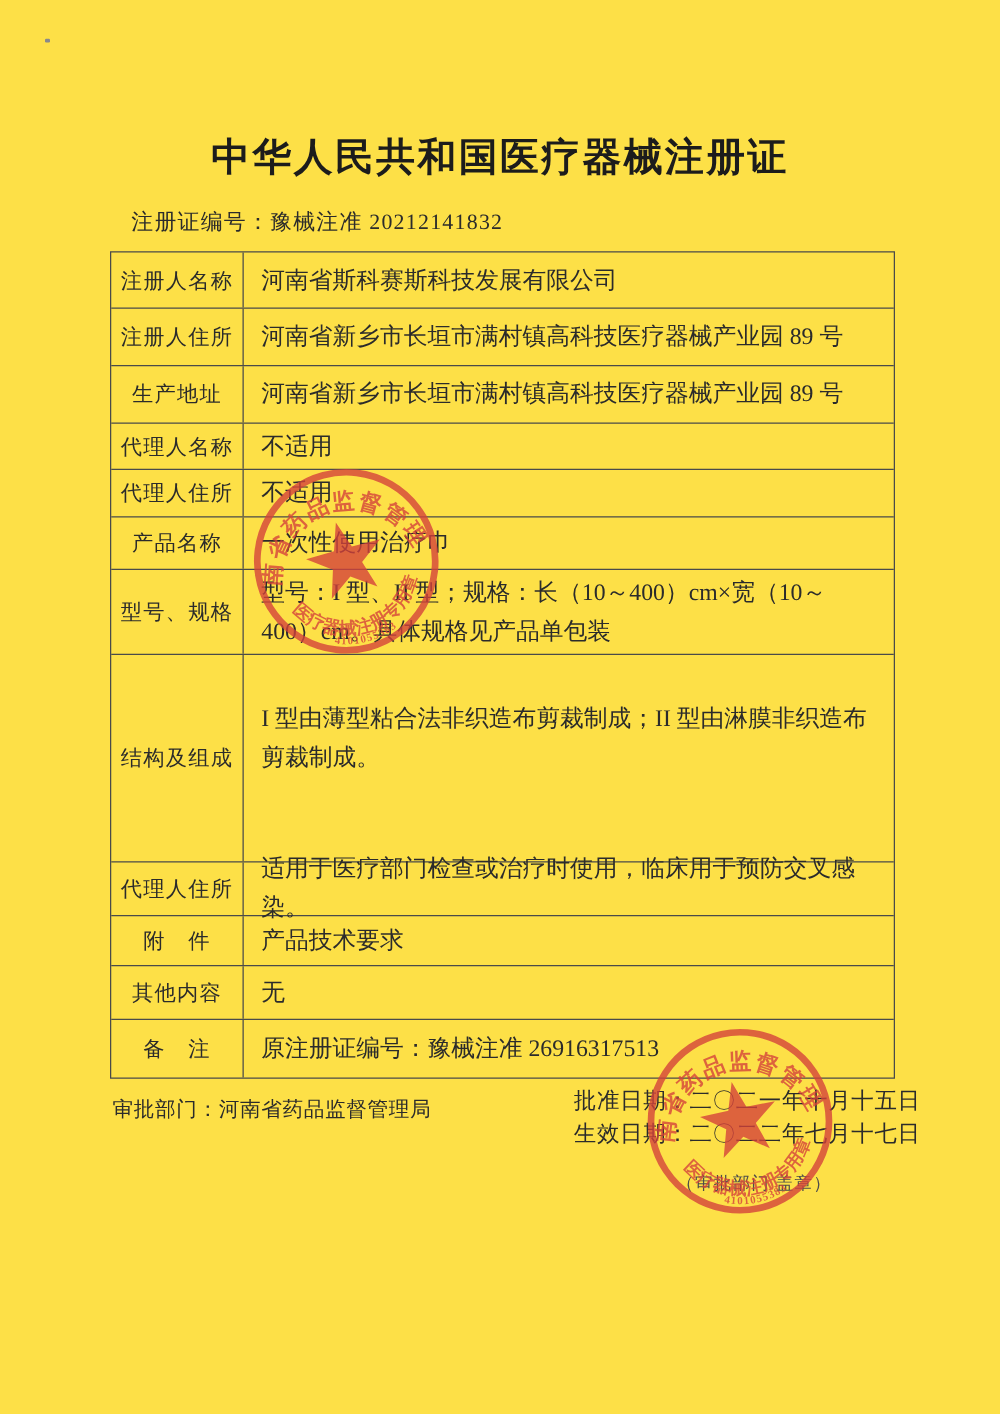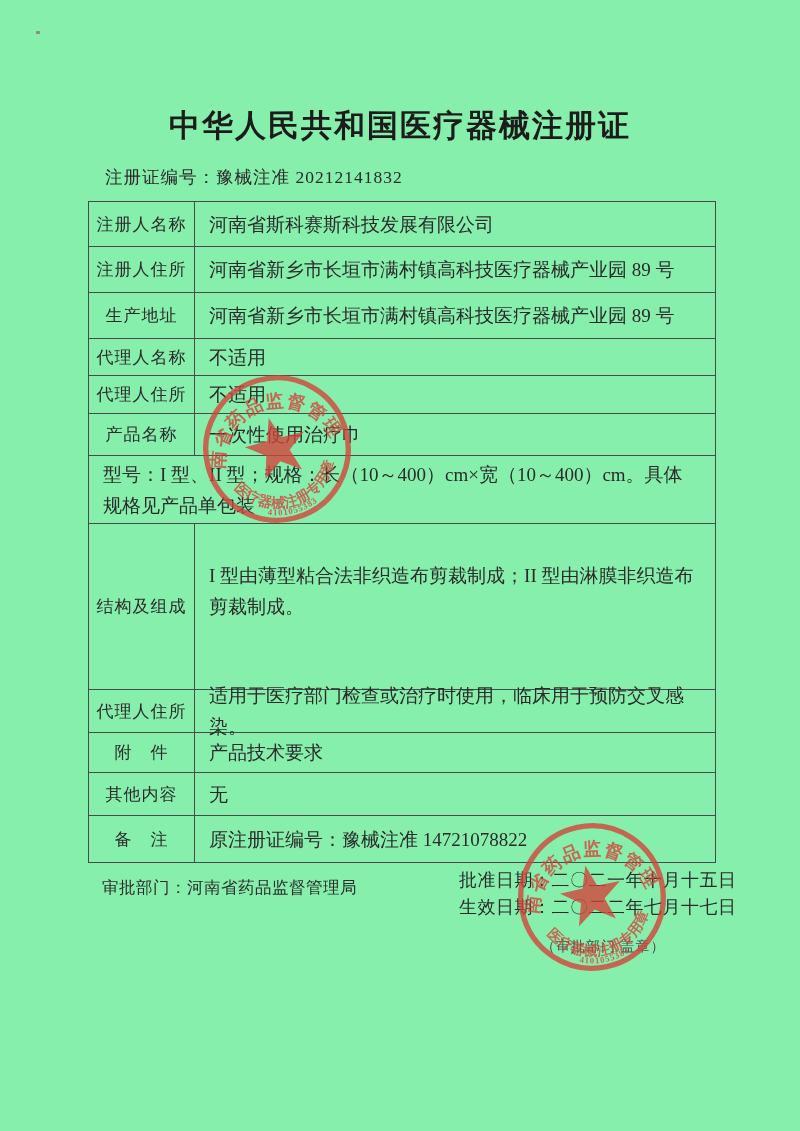--- a/index.html
+++ b/index.html
@@ -1,19 +1,19 @@
 <!DOCTYPE html>
 <html><head>
 <meta charset="utf-8">
 <style>
   html,body{margin:0;padding:0;background:#e8e8e8;}
   .page{
     position:relative;
     width:800px;height:1131px;
-    background:#86efac;
+    background:#fde047;
     margin:0 auto;
     overflow:hidden;
     font-family:"Liberation Serif","DejaVu Serif",serif;
     color:#2b2b2b;
   }
   .doc-title{
     position:absolute;top:105px;left:0;width:100%;
     text-align:center;
     font-size:31px;font-weight:700;letter-spacing:2px;
     color:#1c1c1c;
@@ -46,21 +46,21 @@
     padding:2px 14px 2px 14px;
     font-size:19px;
     line-height:31px;
     box-sizing:border-box;
   }
   .h45{height:45px;justify-content:space-between;} .h46{height:46px;} .h37{height:37px;} .h38{height:38px;}
   .h42{height:42px;} .h68{height:68px;} .h166{height:166px;} .h43{height:43px;}
   .h40{height:40px;} .h47{height:46px;}
   .vtop{align-items:flex-start;padding-top:36px;}
   .footer-approval{
-    position:absolute;top:877px;left:102px;
+    position:absolute;top:877px;left:90px;
     font-size:16.5px;letter-spacing:0.5px;
   }
   .footer-dates{
     position:absolute;top:867px;left:459px;
     font-size:18px;line-height:27px;letter-spacing:0.5px;
     z-index:2;
   }
   .seal-note{
     position:absolute;top:938px;left:541px;
     font-size:14px;letter-spacing:1px;color:#4c4c4c;
@@ -107,41 +107,42 @@
     </div>
     <div class="trow h38">
       <div class="tlabel">代理人住所</div>
       <div class="tvalue">不适用</div>
     </div>
     <div class="trow h42">
       <div class="tlabel">产品名称</div>
       <div class="tvalue">一次性使用治疗巾</div>
     </div>
     <div class="trow h68">
+      <div class="tlabel">型号、规格</div>
       <div class="tvalue">型号：I 型、II 型；规格：长（10～400）cm×宽（10～400）cm。具体规格见产品单包装</div>
     </div>
     <div class="trow h166">
       <div class="tlabel">结构及组成</div>
       <div class="tvalue vtop">I 型由薄型粘合法非织造布剪裁制成；II 型由淋膜非织造布剪裁制成。</div>
     </div>
     <div class="trow h43">
       <div class="tlabel">代理人住所</div>
       <div class="tvalue">适用于医疗部门检查或治疗时使用，临床用于预防交叉感染。</div>
     </div>
     <div class="trow h40">
       <div class="tlabel">附　件</div>
       <div class="tvalue">产品技术要求</div>
     </div>
     <div class="trow h43">
       <div class="tlabel">其他内容</div>
       <div class="tvalue">无</div>
     </div>
     <div class="trow h47">
       <div class="tlabel">备　注</div>
-      <div class="tvalue">原注册证编号：豫械注准 14721078822</div>
+      <div class="tvalue">原注册证编号：豫械注准 26916317513</div>
     </div>
   </div>
 
   <div class="footer-approval"><span>审批部门：</span><span>河南省药品监督管理局</span></div>
 
   <div class="footer-dates">
     <div><span>批准日期：</span><span>二〇二一年十月十五日</span></div>
     <div><span>生效日期：</span><span>二〇二二年七月十七日</span></div>
   </div>
 

